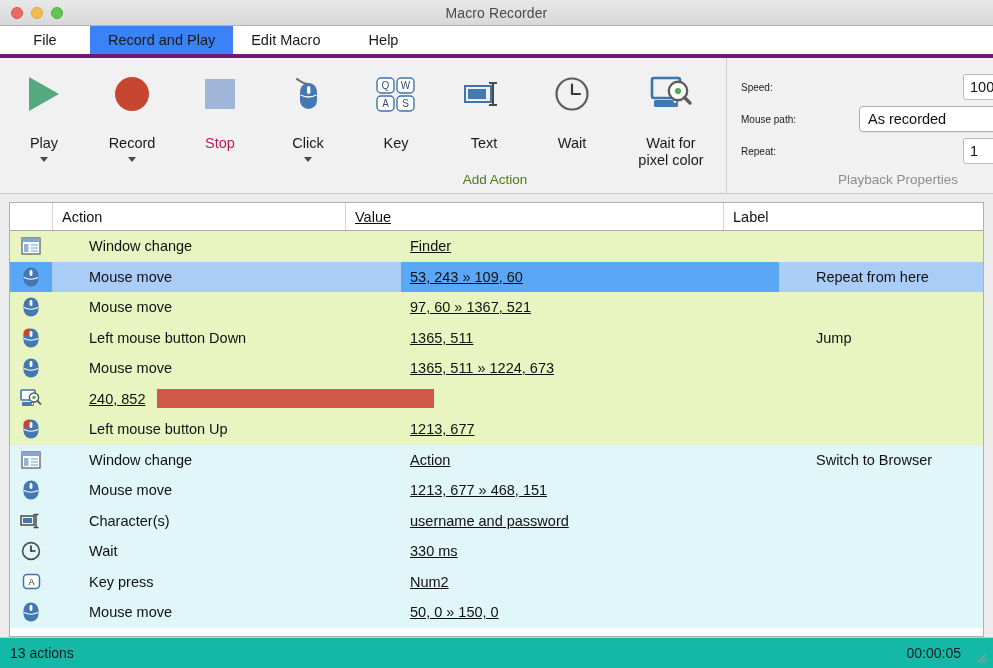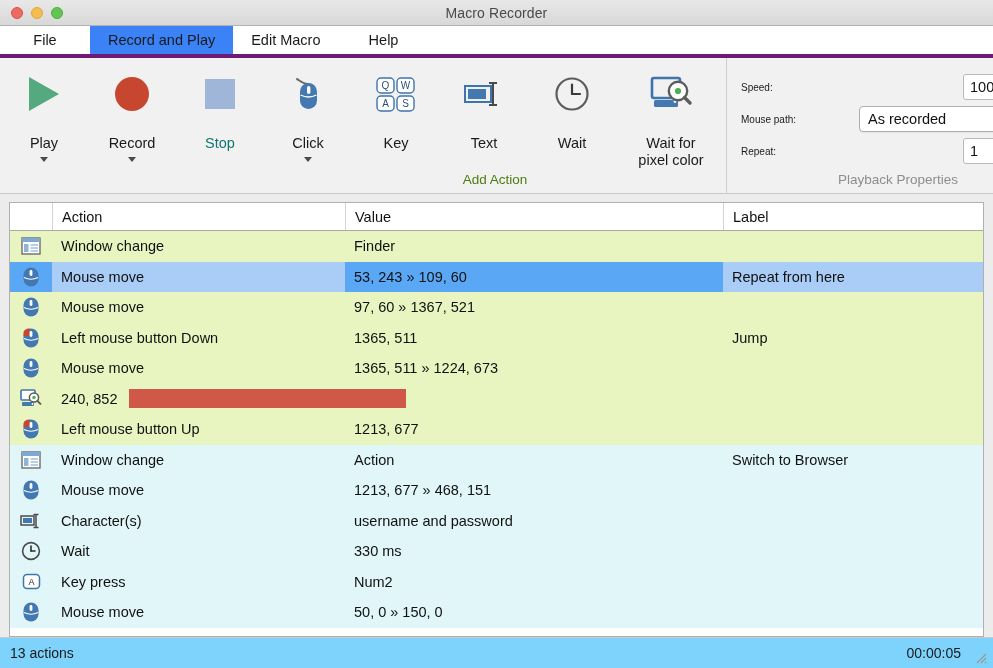--- a/index.html
+++ b/index.html
@@ -79,21 +79,21 @@
   .tool {
     width: 88px;
     display: flex; flex-direction: column; align-items: center;
     padding-top: 14px; cursor: default;
   }
   .tool .glyph { height: 44px; display: flex; align-items: center; justify-content: center; }
   .tool .tlabel {
     font-size: 14.5px; color: #1a1a1a; margin-top: 19px;
     text-align: center; line-height: 1.15;
   }
-  .tool.disabled .tlabel { color: #0f766e; }
+  .tool.disabled .tlabel { color: #be185d; }
   .caret {
     width: 0; height: 0; margin-top: 5px;
     border-left: 4.5px solid transparent;
     border-right: 4.5px solid transparent;
     border-top: 5px solid #4a4a4a;
   }
 
   
   .ico-play {
     width: 0; height: 0;
@@ -149,43 +149,43 @@
   .thead { display: flex; height: 28px; flex: 0 0 28px; background: #ffffff; border-bottom: 1px solid #a9a9a9; }
   .th {
     font-size: 14.5px; color: #111;
     display: flex; align-items: center;
     padding-left: 9px;
     border-left: 1px solid #d4d4d4;
   }
   .th:first-child { border-left: none; }
   .col-icon  { width: 42px; flex: 0 0 42px; }
   .col-action{ width: 293px; flex: 0 0 293px; }
-  .col-value { width: 378px; flex: 0 0 378px; }
+  .col-value { width: 378px; flex: 0 0 378px; text-decoration: underline; }
   .col-label { flex: 1; }
 
   .tbody { flex: 1; overflow: hidden; }
-  .trow { display: flex; height: 30.5px; align-items: center; cursor: default; }
+  .trow { display: flex; height: 30.5px; align-items: center; cursor: default; gap: 28px; }
   .trow.green { background: #e9f5c0; }
   .trow.cyan  { background: #e1f6f8; }
   .trow.sel   { background: #aacdf7; }
   .cell {
     font-size: 14.5px; color: #111;
     display: flex; align-items: center;
     height: 100%; padding-left: 9px;
     overflow: hidden; white-space: nowrap;
   }
   .cell.icon-cell { justify-content: center; padding-left: 0; }
   .trow.sel .cell.value { background: #5aa7f5; }
   .trow.sel .cell.icon-cell { background: #5aa7f5; }
   .swatch { height: 19px; width: 277px; margin-left: 12px; display: inline-block; }
 
   
   .statusbar {
     height: 31px; flex: 0 0 31px;
-    background: #7dd3fc;
+    background: #14b8a6;
     border-top: 1px solid #c9c9c9;
     display: flex; align-items: center;
     padding: 0 6px 0 10px;
     position: relative;
   }
   .status-left { font-size: 14px; color: #1a1a1a; }
   .status-time { margin-left: auto; font-size: 14px; color: #1a1a1a; padding-right: 26px; }
   .grip { position: absolute; right: 6px; bottom: 5px; width: 13px; height: 13px; }
 </style>
 </head>

